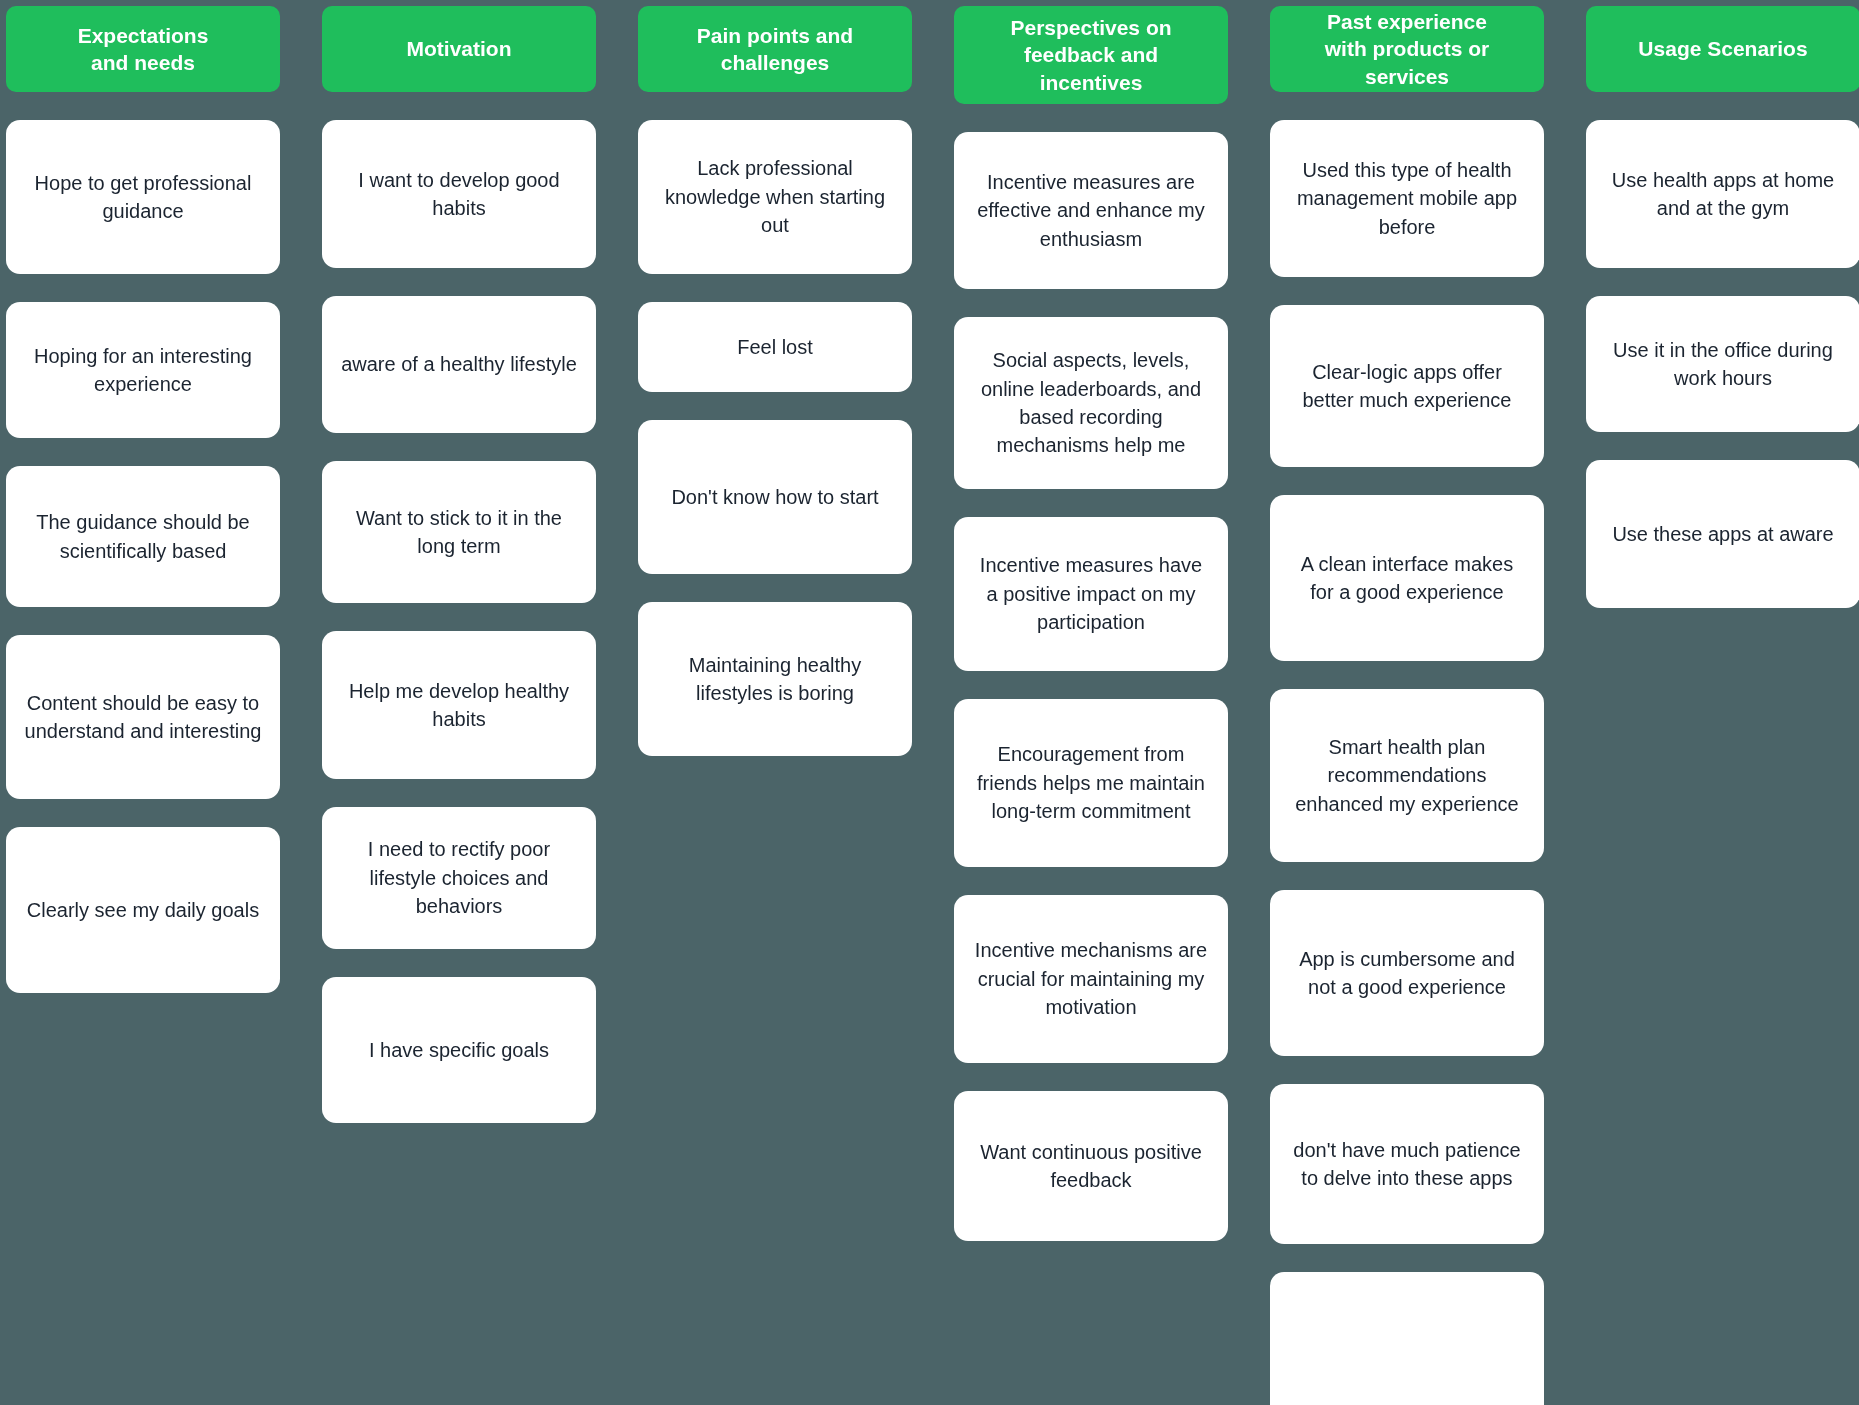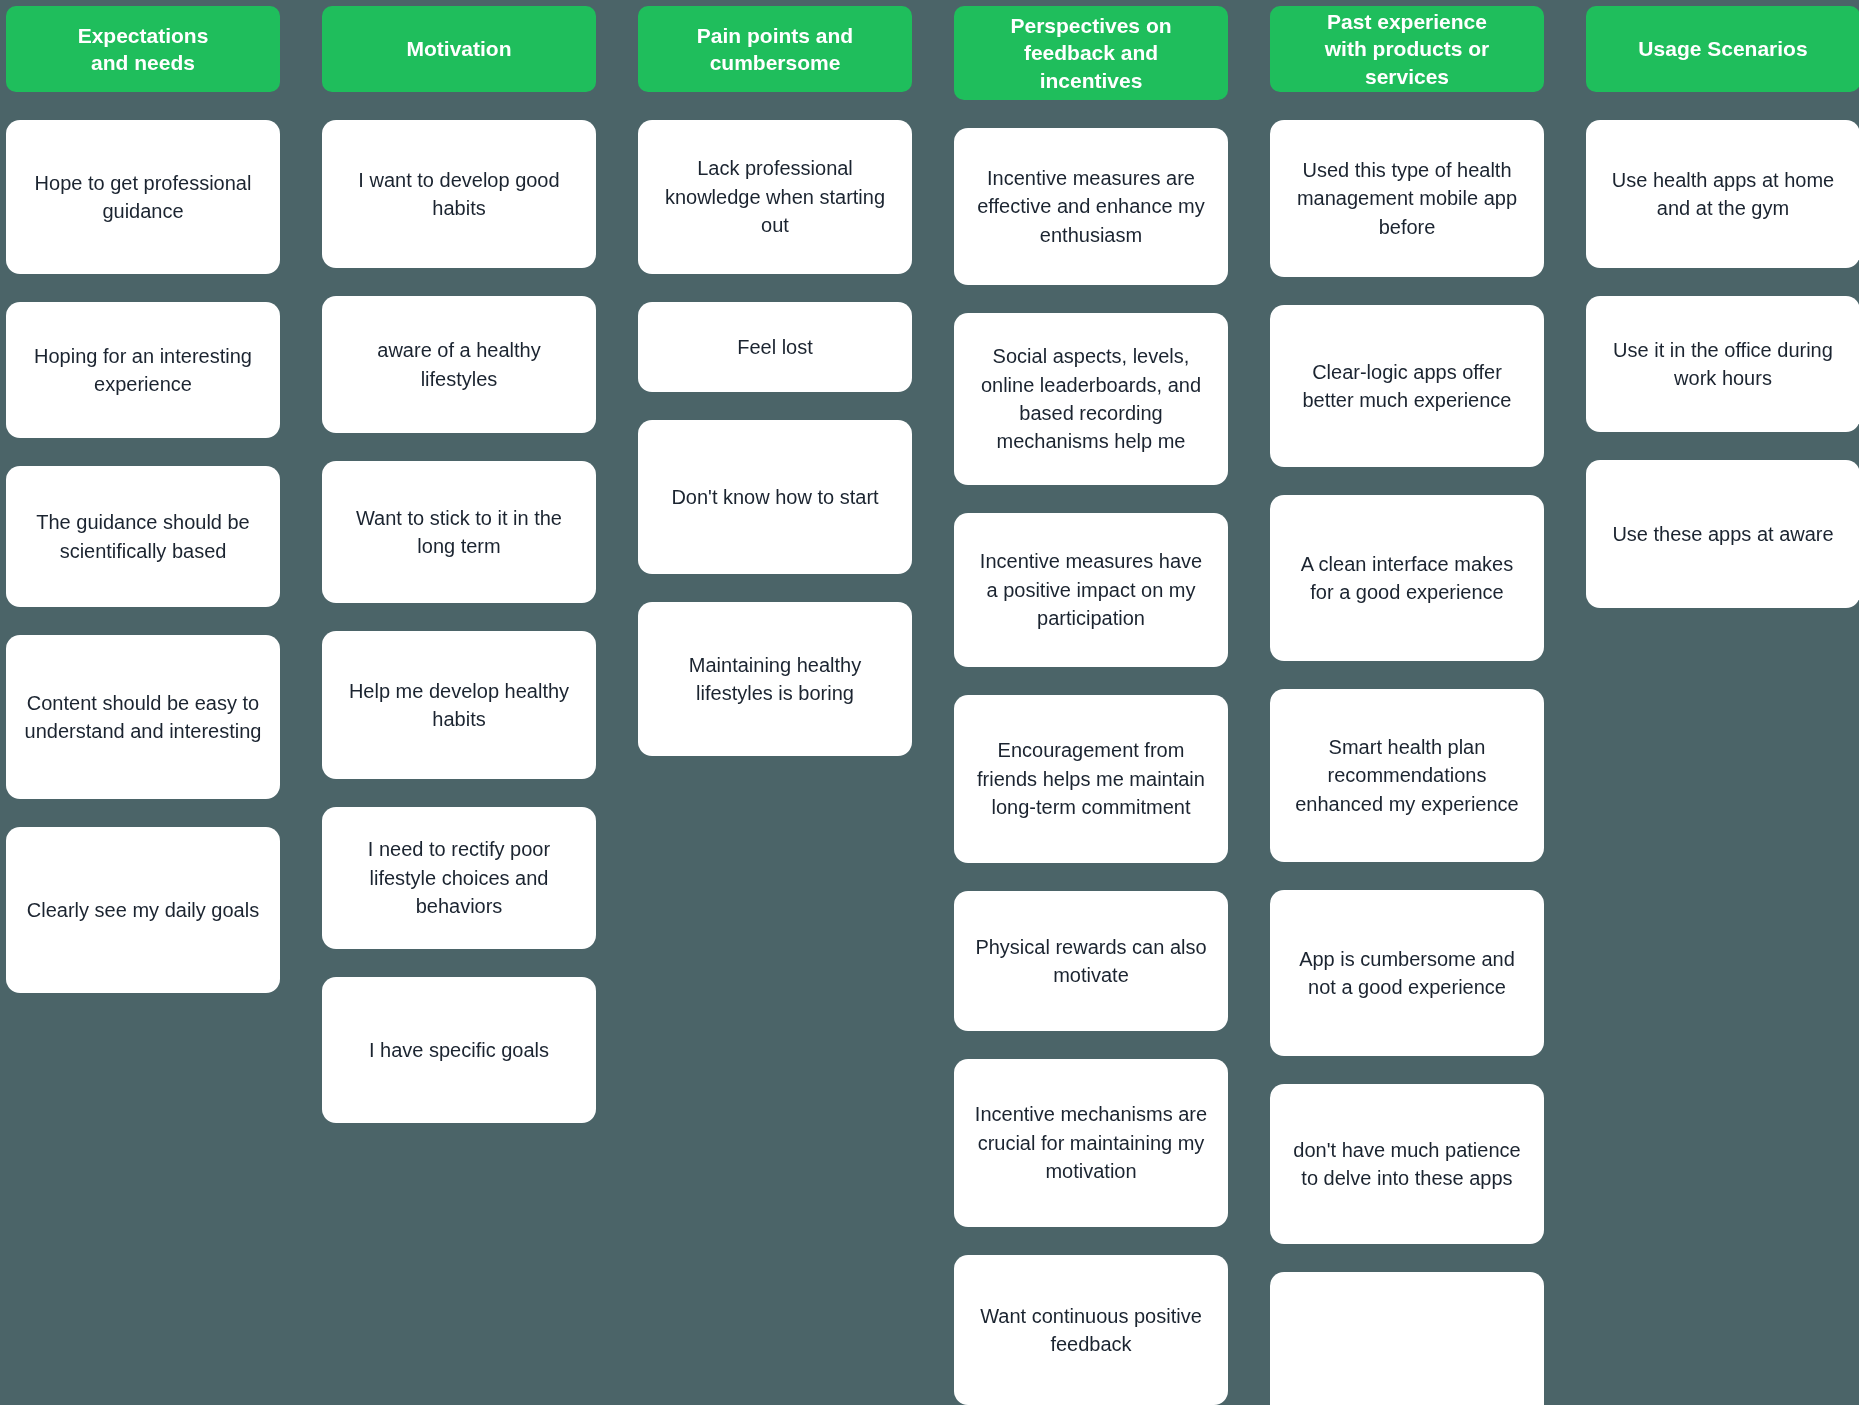--- a/index.html
+++ b/index.html
@@ -63,44 +63,43 @@
     <div class="card" style="min-height:154px">Hope to get professional guidance</div>
     <div class="card" style="min-height:136px">Hoping for an interesting experience</div>
     <div class="card" style="min-height:141px">The guidance should be scientifically based</div>
     <div class="card" style="min-height:164px">Content should be easy to understand and interesting</div>
     <div class="card" style="min-height:166px">Clearly see my daily goals</div>
   </div>
 
   <div class="column">
     <div class="col-header">Motivation</div>
     <div class="card" style="min-height:148px">I want to develop good habits</div>
-    <div class="card" style="min-height:137px">aware of a healthy lifestyles</div>
+    <div class="card" style="min-height:137px">aware of a healthy lifestyle</div>
     <div class="card" style="min-height:142px">Want to stick to it in the long term</div>
     <div class="card" style="min-height:148px">Help me develop healthy habits</div>
     <div class="card" style="min-height:142px">I need to rectify poor lifestyle choices and behaviors</div>
     <div class="card" style="min-height:146px">I have specific goals</div>
   </div>
 
   <div class="column">
-    <div class="col-header">Pain points and cumbersome</div>
+    <div class="col-header">Pain points and challenges</div>
     <div class="card" style="min-height:154px">Lack professional knowledge when starting out</div>
     <div class="card" style="min-height:90px">Feel lost</div>
     <div class="card" style="min-height:154px">Don't know how to start</div>
     <div class="card" style="min-height:154px">Maintaining healthy lifestyles is boring</div>
   </div>
 
   <div class="column">
     <div class="col-header">Perspectives on
 feedback and
 incentives</div>
     <div class="card" style="min-height:157px">Incentive measures are effective and enhance my enthusiasm</div>
     <div class="card" style="min-height:172px">Social aspects, levels, online leaderboards, and based recording mechanisms help me</div>
     <div class="card" style="min-height:154px">Incentive measures have a positive impact on my participation</div>
     <div class="card" style="min-height:168px">Encouragement from friends helps me maintain long-term commitment</div>
-    <div class="card" style="min-height:140px">Physical rewards can also motivate</div>
     <div class="card" style="min-height:168px">Incentive mechanisms are crucial for maintaining my motivation</div>
     <div class="card" style="min-height:150px">Want continuous positive feedback</div>
   </div>
 
   <div class="column">
     <div class="col-header">Past experience
 with products or
 services</div>
     <div class="card" style="min-height:157px">Used this type of health management mobile app before</div>
     <div class="card" style="min-height:162px">Clear-logic apps offer better much experience</div>

